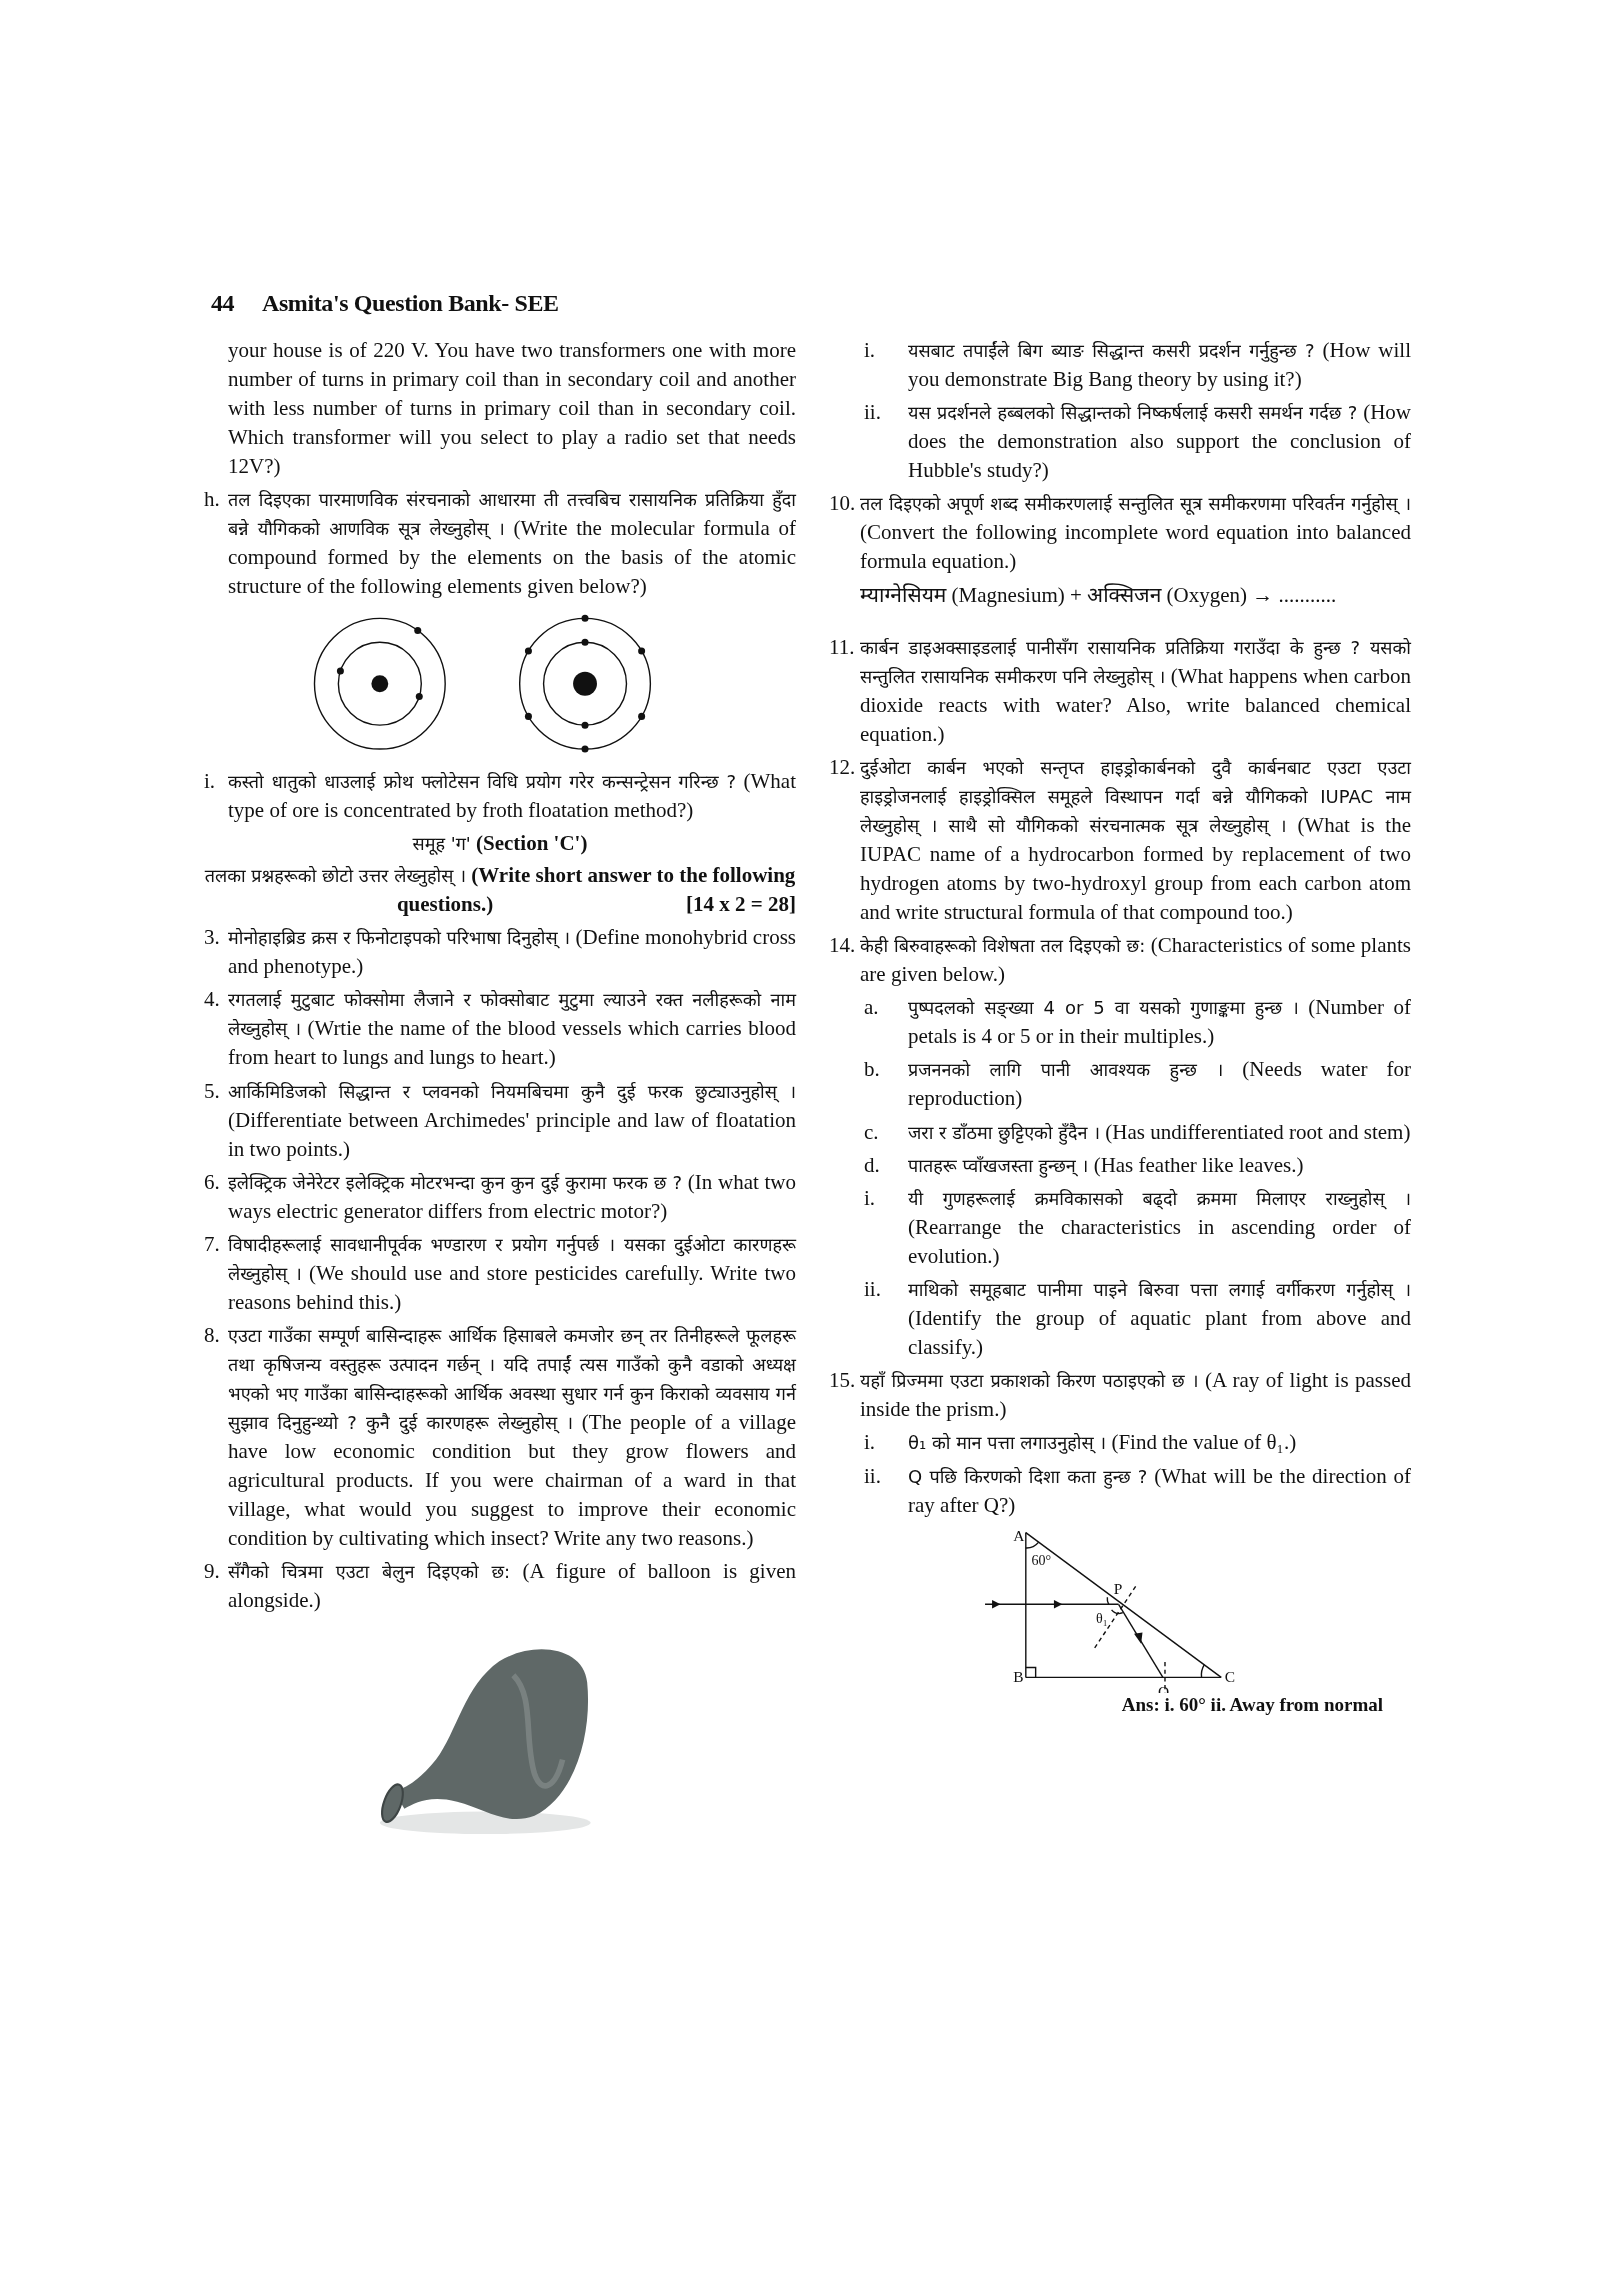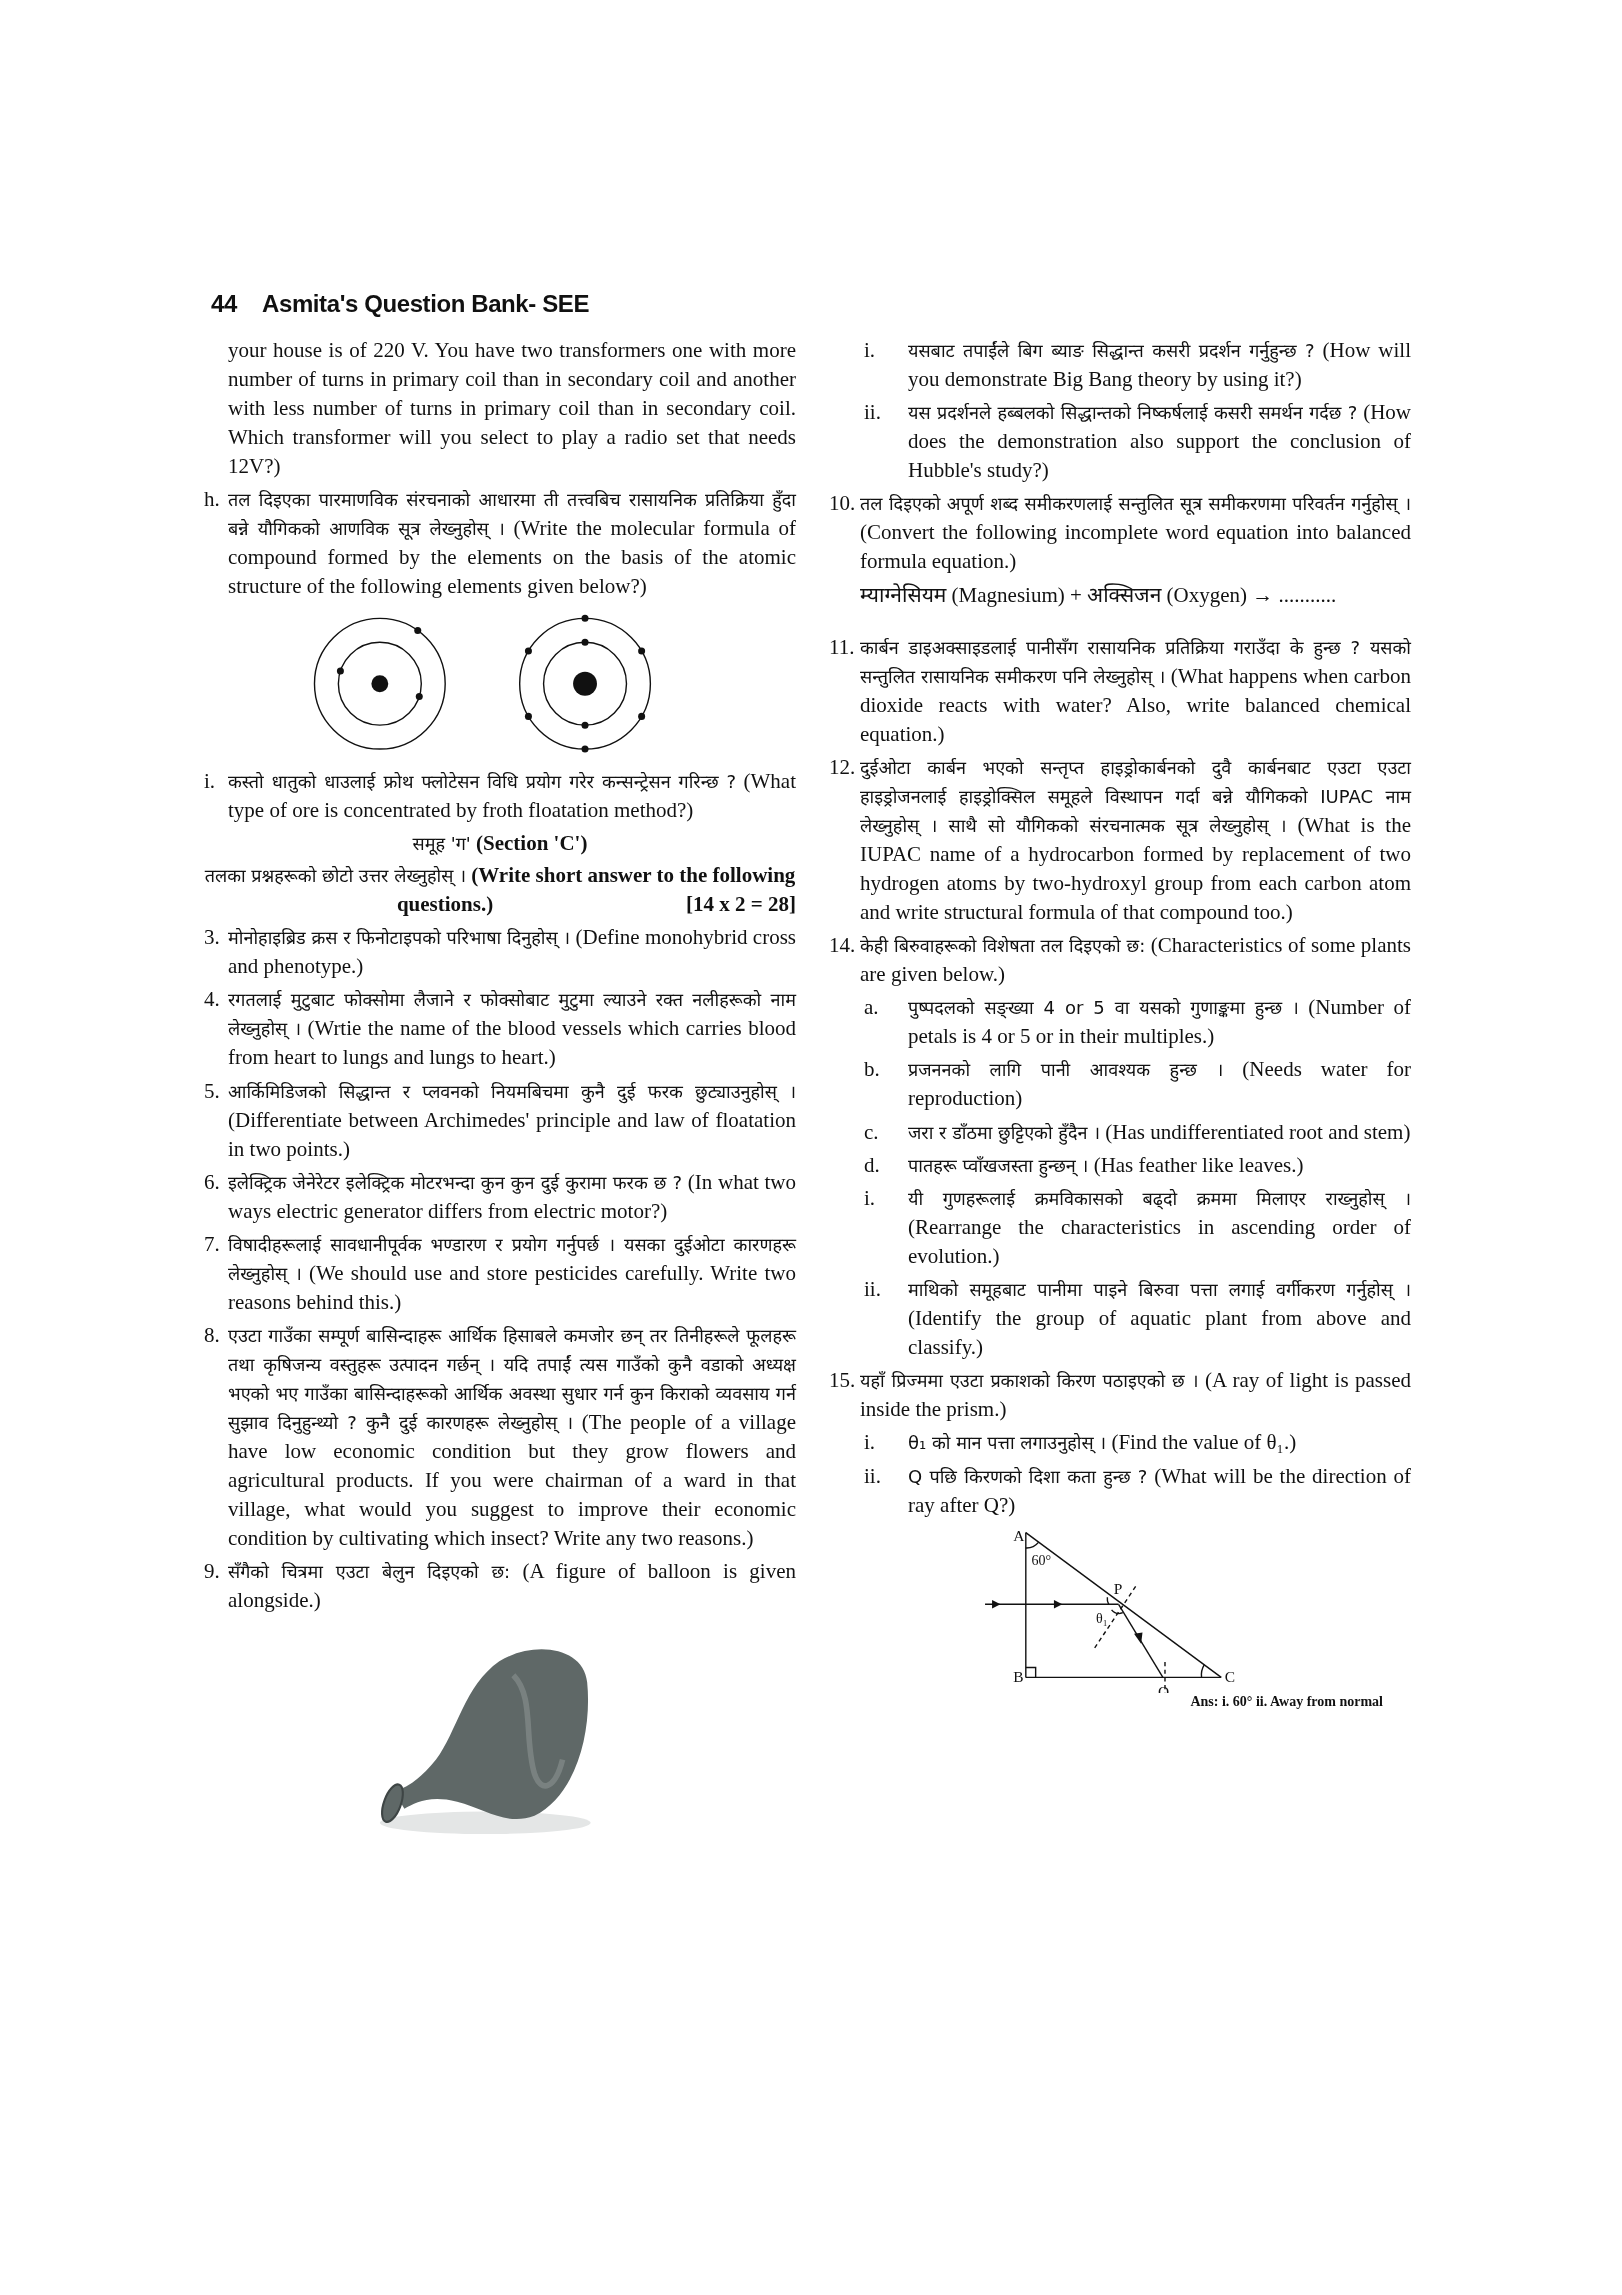--- a/index.html
+++ b/index.html
@@ -1,40 +1,40 @@
 <!DOCTYPE html>
 <html style="font-size:11.3px"><head>
 <meta charset="utf-8">
 <style>
   html, body { margin: 0; padding: 0; background: #ffffff; }
   body { width: 1623px; height: 2295px; position: relative; overflow: hidden;
          font-family: "Liberation Serif", "DejaVu Serif", serif; color: #111; }
   .page { position: absolute; left: 0; top: 0; width: 1623px; height: 2295px; background: #fff; }
-  .hdr { position: absolute; left: 211px; top: 290px; font-family: Liberation Sans, sans-serif;
+  .hdr { position: absolute; left: 211px; top: 290px; font-family: Liberation Serif, serif;
          font-weight: bold; font-size: 24px; letter-spacing: -0.4px; }
   .hdr .pg { display: inline-block; width: 51px; }
   .col { position: absolute; }
   .col.left { left: 204px; top: 336px; width: 592px; }
   .col.right { left: 829px; top: 336px; width: 582px; }
   .q { position: relative; padding-left: 24px; font-size: 21px; line-height: 29px; text-align: justify; margin-bottom: 4.2px; }
   .col.right .q { padding-left: 31px; }
   .q .num { position: absolute; left: 0; top: 0; }
   .sub { position: relative; padding-left: 79px; font-size: 21px; line-height: 29px; text-align: justify; margin-bottom: 4.2px; }
   .sub .num { position: absolute; left: 35px; top: 0; }
   .dev { font-family: "DejaVu Sans", sans-serif; font-size: 18px; }
   .bold { font-weight: normal; }
   .section-title { text-align: center; font-weight: bold; font-size: 21px; line-height: 29px; margin: 2.8px 0 2.8px 0; }
   .instr { font-weight: bold; font-size: 21px; line-height: 29px; margin-bottom: 4.2px; text-align: center; }
   .instr .marks { float: right; }
   .eqn { padding-left: 31px; font-size: 21px; line-height: 29px; margin-bottom: 23px; }
   .figure { position: relative; }
   .atoms { height: 156px; margin: 2.8px 0 5.6px 0; }
   .balloon-fig { height: 239px; }
   .prism-fig { height: 169px; margin-top: 0; }
-  .answer { text-align: right; font-weight: bold; font-size: 14px; font-family: "Liberation Serif", serif; margin-top: 1.4px; padding-right: 28px; }
+  .answer { text-align: right; font-weight: bold; font-size: 19px; font-family: "Liberation Serif", serif; margin-top: 1.4px; padding-right: 28px; }
   svg { display: block; }
 </style>
 </head>
 <body>
 
 <div class="page">
 
   <div class="hdr">
     <span class="pg">44</span><span>Asmita's Question Bank- SEE</span>
   </div>

